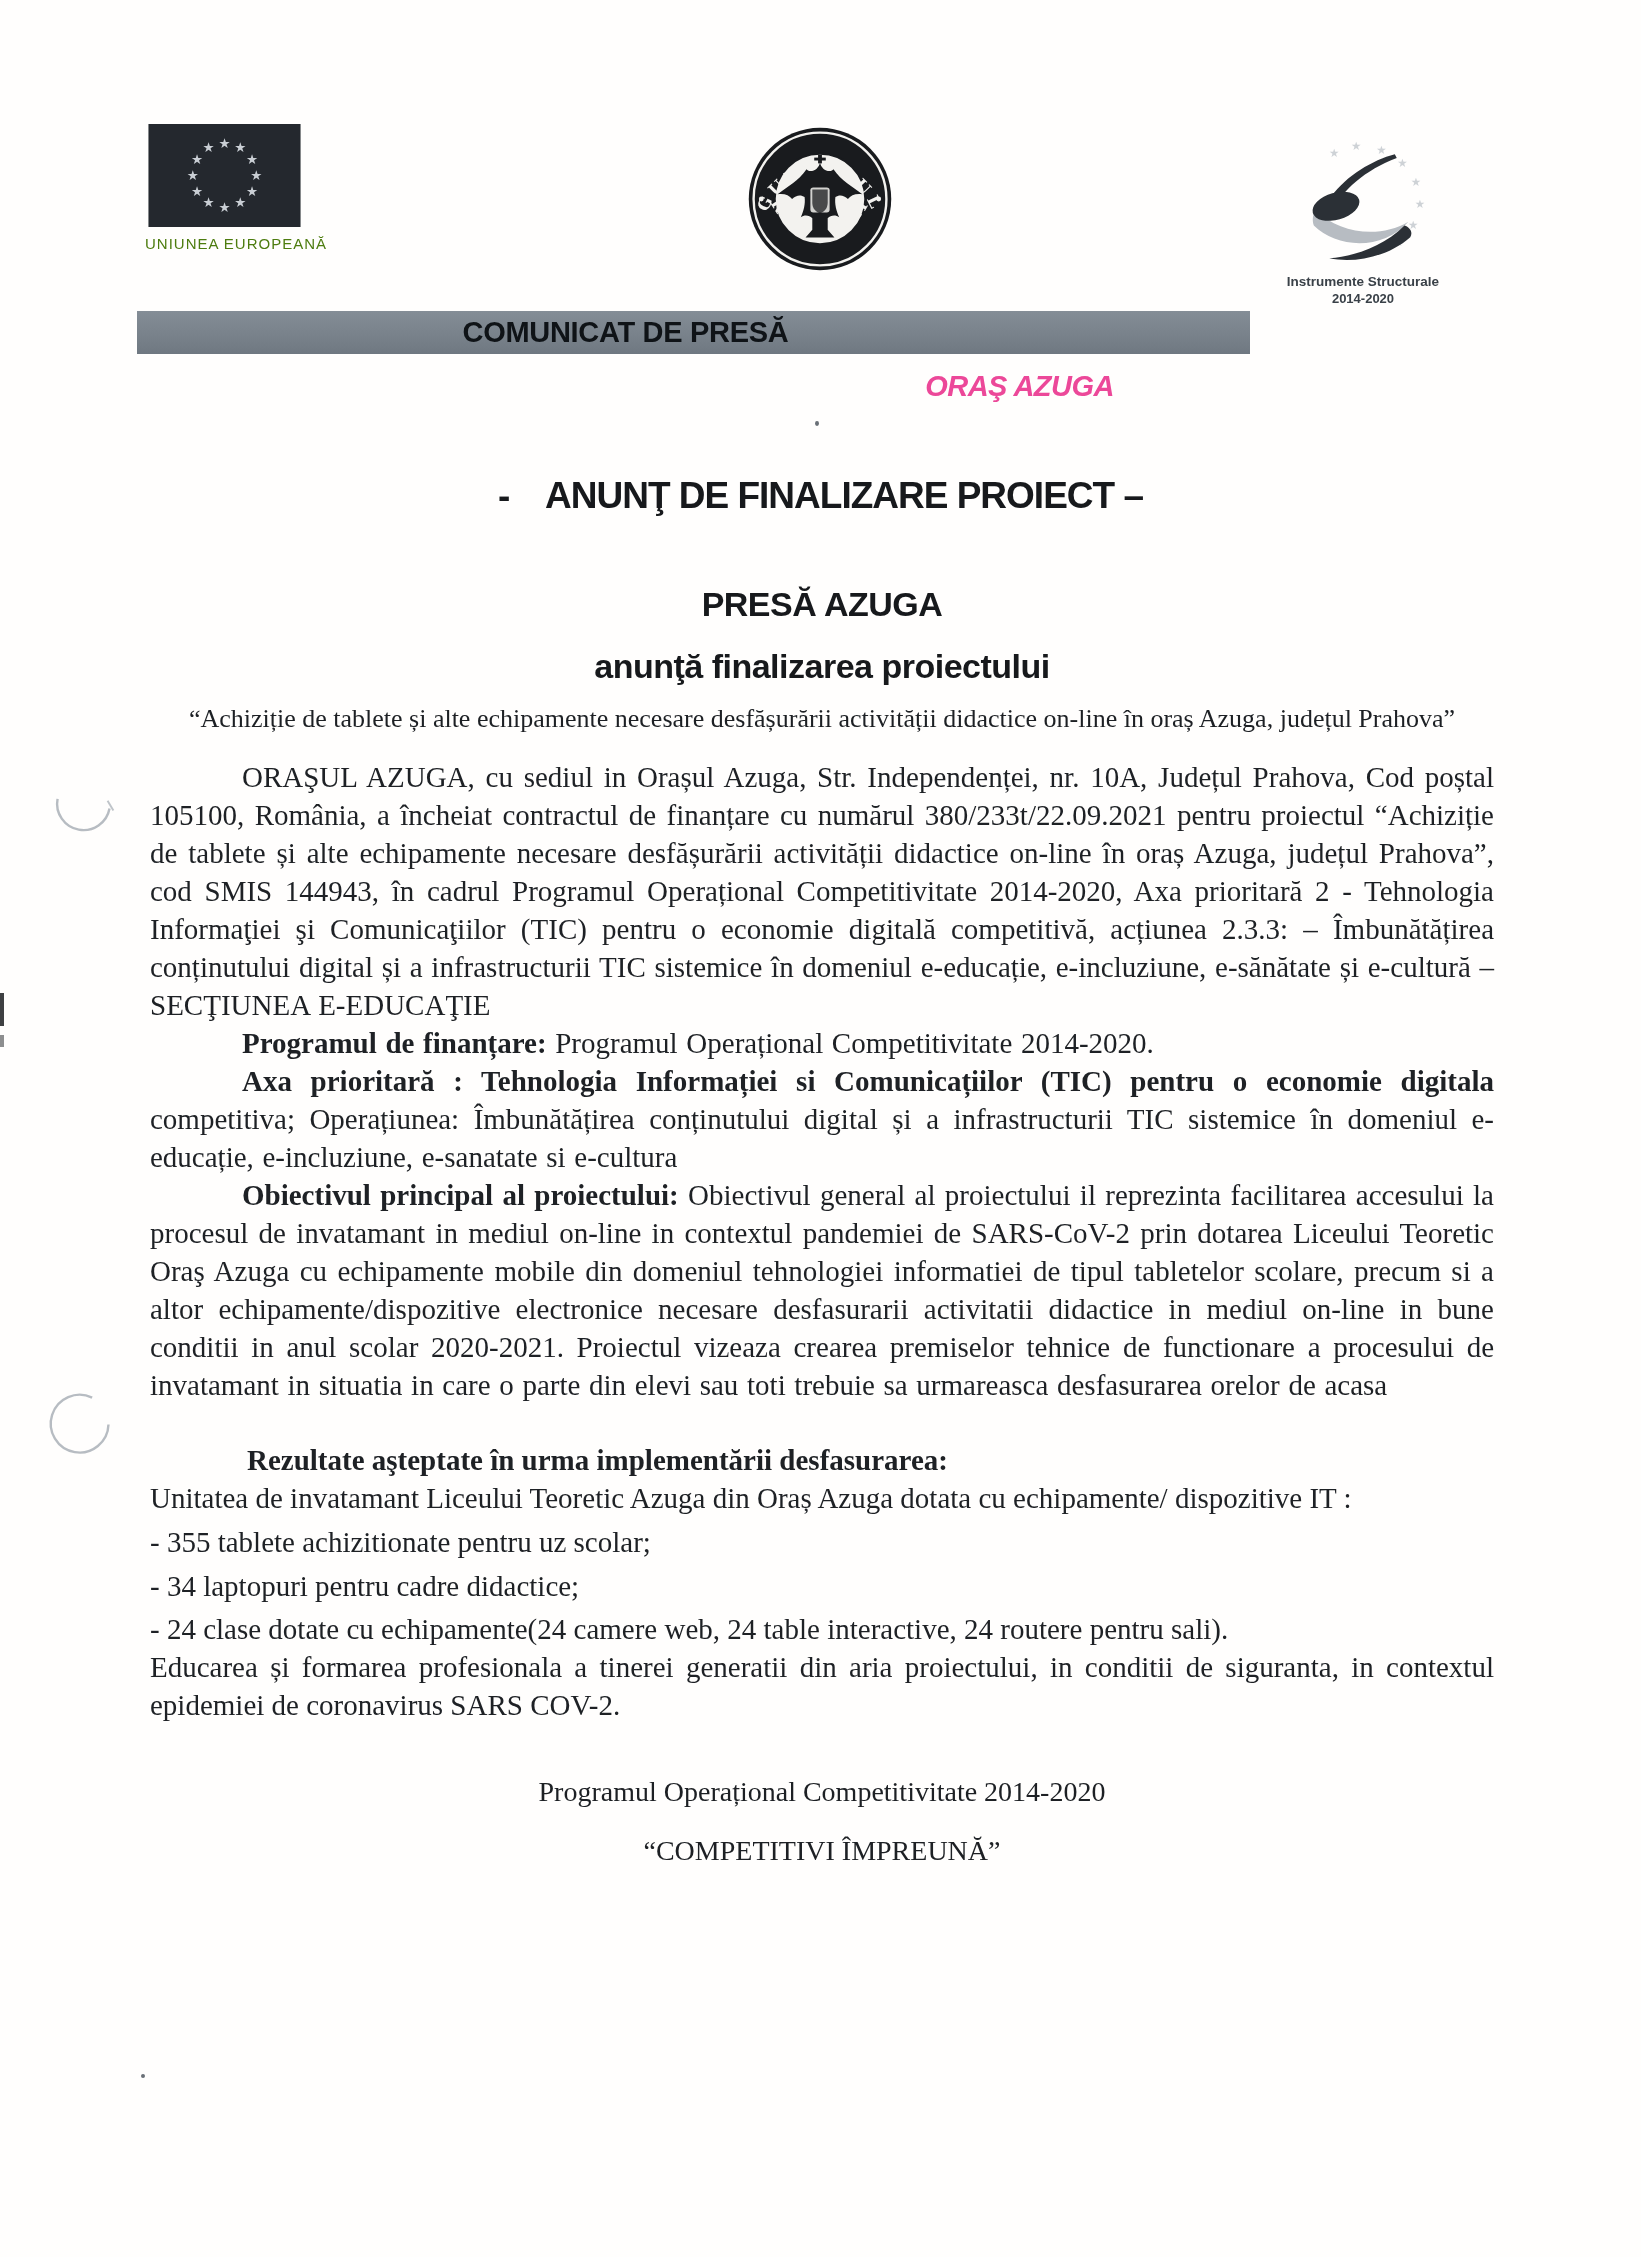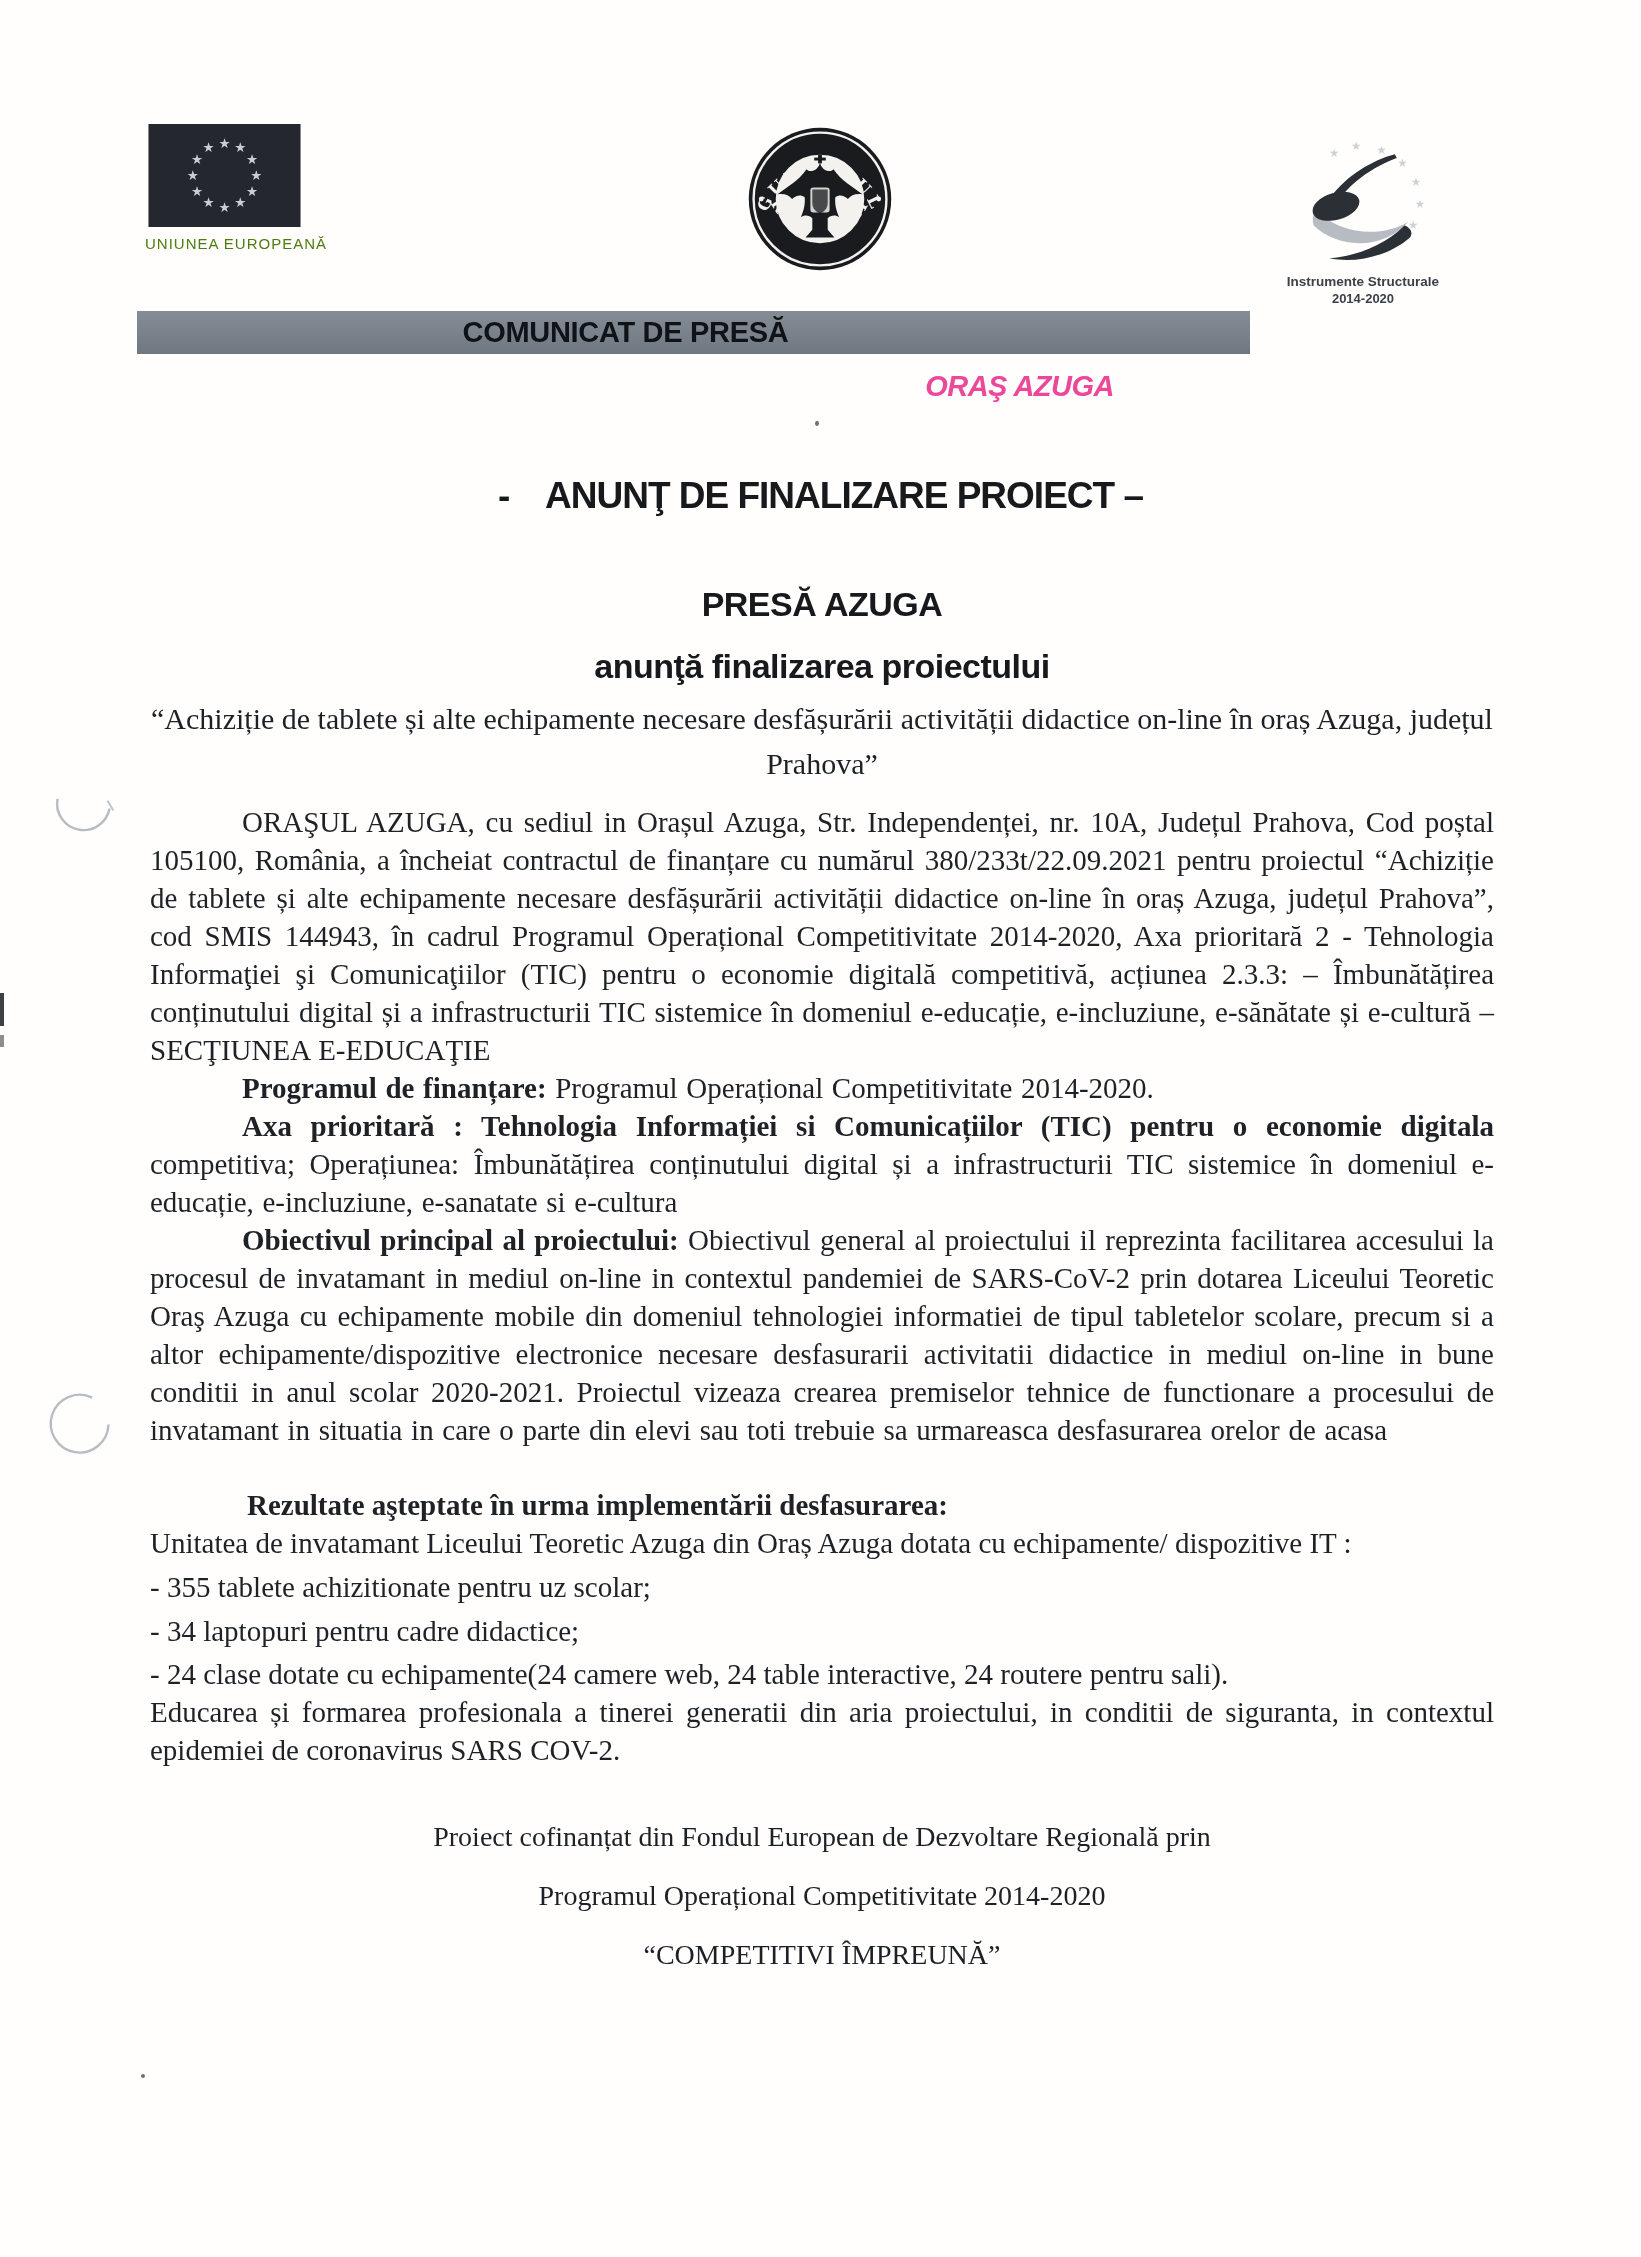--- a/index.html
+++ b/index.html
@@ -55,21 +55,21 @@
 
   
   .content{position:absolute;left:150px;top:585px;width:1344px;}
   .h-center{
     text-align:center;font-family:"Liberation Sans",sans-serif;font-weight:bold;
     font-size:34px;color:#17191c;letter-spacing:-0.5px;
   }
   .h-city{margin:0 0 23px 0;}
   .h-announce{margin:0 0 9.7px 0;}
   .quote{
-    text-align:center;font-size:30px;line-height:45px;color:#1d2024;margin:0 0 17.4px 0;
+    text-align:center;font-size:26px;line-height:45px;color:#1d2024;margin:0 0 17.4px 0;
   }
   .para{
     font-size:29px;line-height:38px;text-align:justify;margin:0;
     word-spacing:1.4px;
   }
   .indent{text-indent:92px;}
   .lead{font-weight:bold;}
   .results-heading{
     font-size:29px;line-height:38px;font-weight:bold;margin:37px 0 0 0;text-indent:97px;
   }
@@ -182,21 +182,20 @@
     <p class="para indent"><span class="lead">Obiectivul principal al proiectului:</span><span> Obiectivul general al proiectului il reprezinta facilitarea accesului la procesul de invatamant in mediul on-line in contextul pandemiei de SARS-CoV-2 prin dotarea Liceului Teoretic Oraş Azuga cu echipamente mobile din domeniul tehnologiei informatiei de tipul tabletelor scolare, precum si a altor echipamente/dispozitive electronice necesare desfasurarii activitatii didactice in mediul on-line in bune conditii in anul scolar 2020-2021. Proiectul vizeaza crearea premiselor tehnice de functionare a procesului de invatamant in situatia in care o parte din elevi sau toti trebuie sa urmareasca desfasurarea orelor de acasa</span></p>
 
     <p class="results-heading">Rezultate aşteptate în urma implementării desfasurarea:</p>
     <p class="plain" style="text-align:justify;">Unitatea de invatamant Liceului Teoretic Azuga din Oraș Azuga dotata cu echipamente/ dispozitive IT :</p>
     <div class="list-item">- 355 tablete achizitionate pentru uz scolar;</div>
     <div class="list-item">- 34 laptopuri pentru cadre didactice;</div>
     <div class="list-item">- 24 clase dotate cu echipamente(24 camere web, 24 table interactive, 24 routere pentru sali).</div>
     <p class="plain" style="text-align:justify;">Educarea și formarea profesionala a tinerei generatii din aria proiectului, in conditii de siguranta, in contextul epidemiei de coronavirus SARS COV-2.</p>
 
     <div class="footer-block">
-      <p class="footer-line" style="margin-top:0;">Proiect cofinanțat din Fondul European de Dezvoltare Regională prin</p>
       <p class="footer-line">Programul Operațional Competitivitate 2014-2020</p>
       <p class="footer-line">“COMPETITIVI ÎMPREUNĂ”</p>
     </div>
   </div>
 
   <svg class="punch" style="left:46px;top:787px;" width="77" height="68" viewBox="0 0 80 70">
     <path d="M12 12 A 27 27 0 1 0 66 22" stroke="#5f6d7a" stroke-width="2.5" fill="none" opacity="0.45"></path>
     <path d="M64 14 l6 10" stroke="#5f6d7a" stroke-width="2" fill="none" opacity="0.4"></path>
   </svg>
   <svg class="punch" style="left:39px;top:1388px;" width="87" height="77" viewBox="0 0 90 80">

